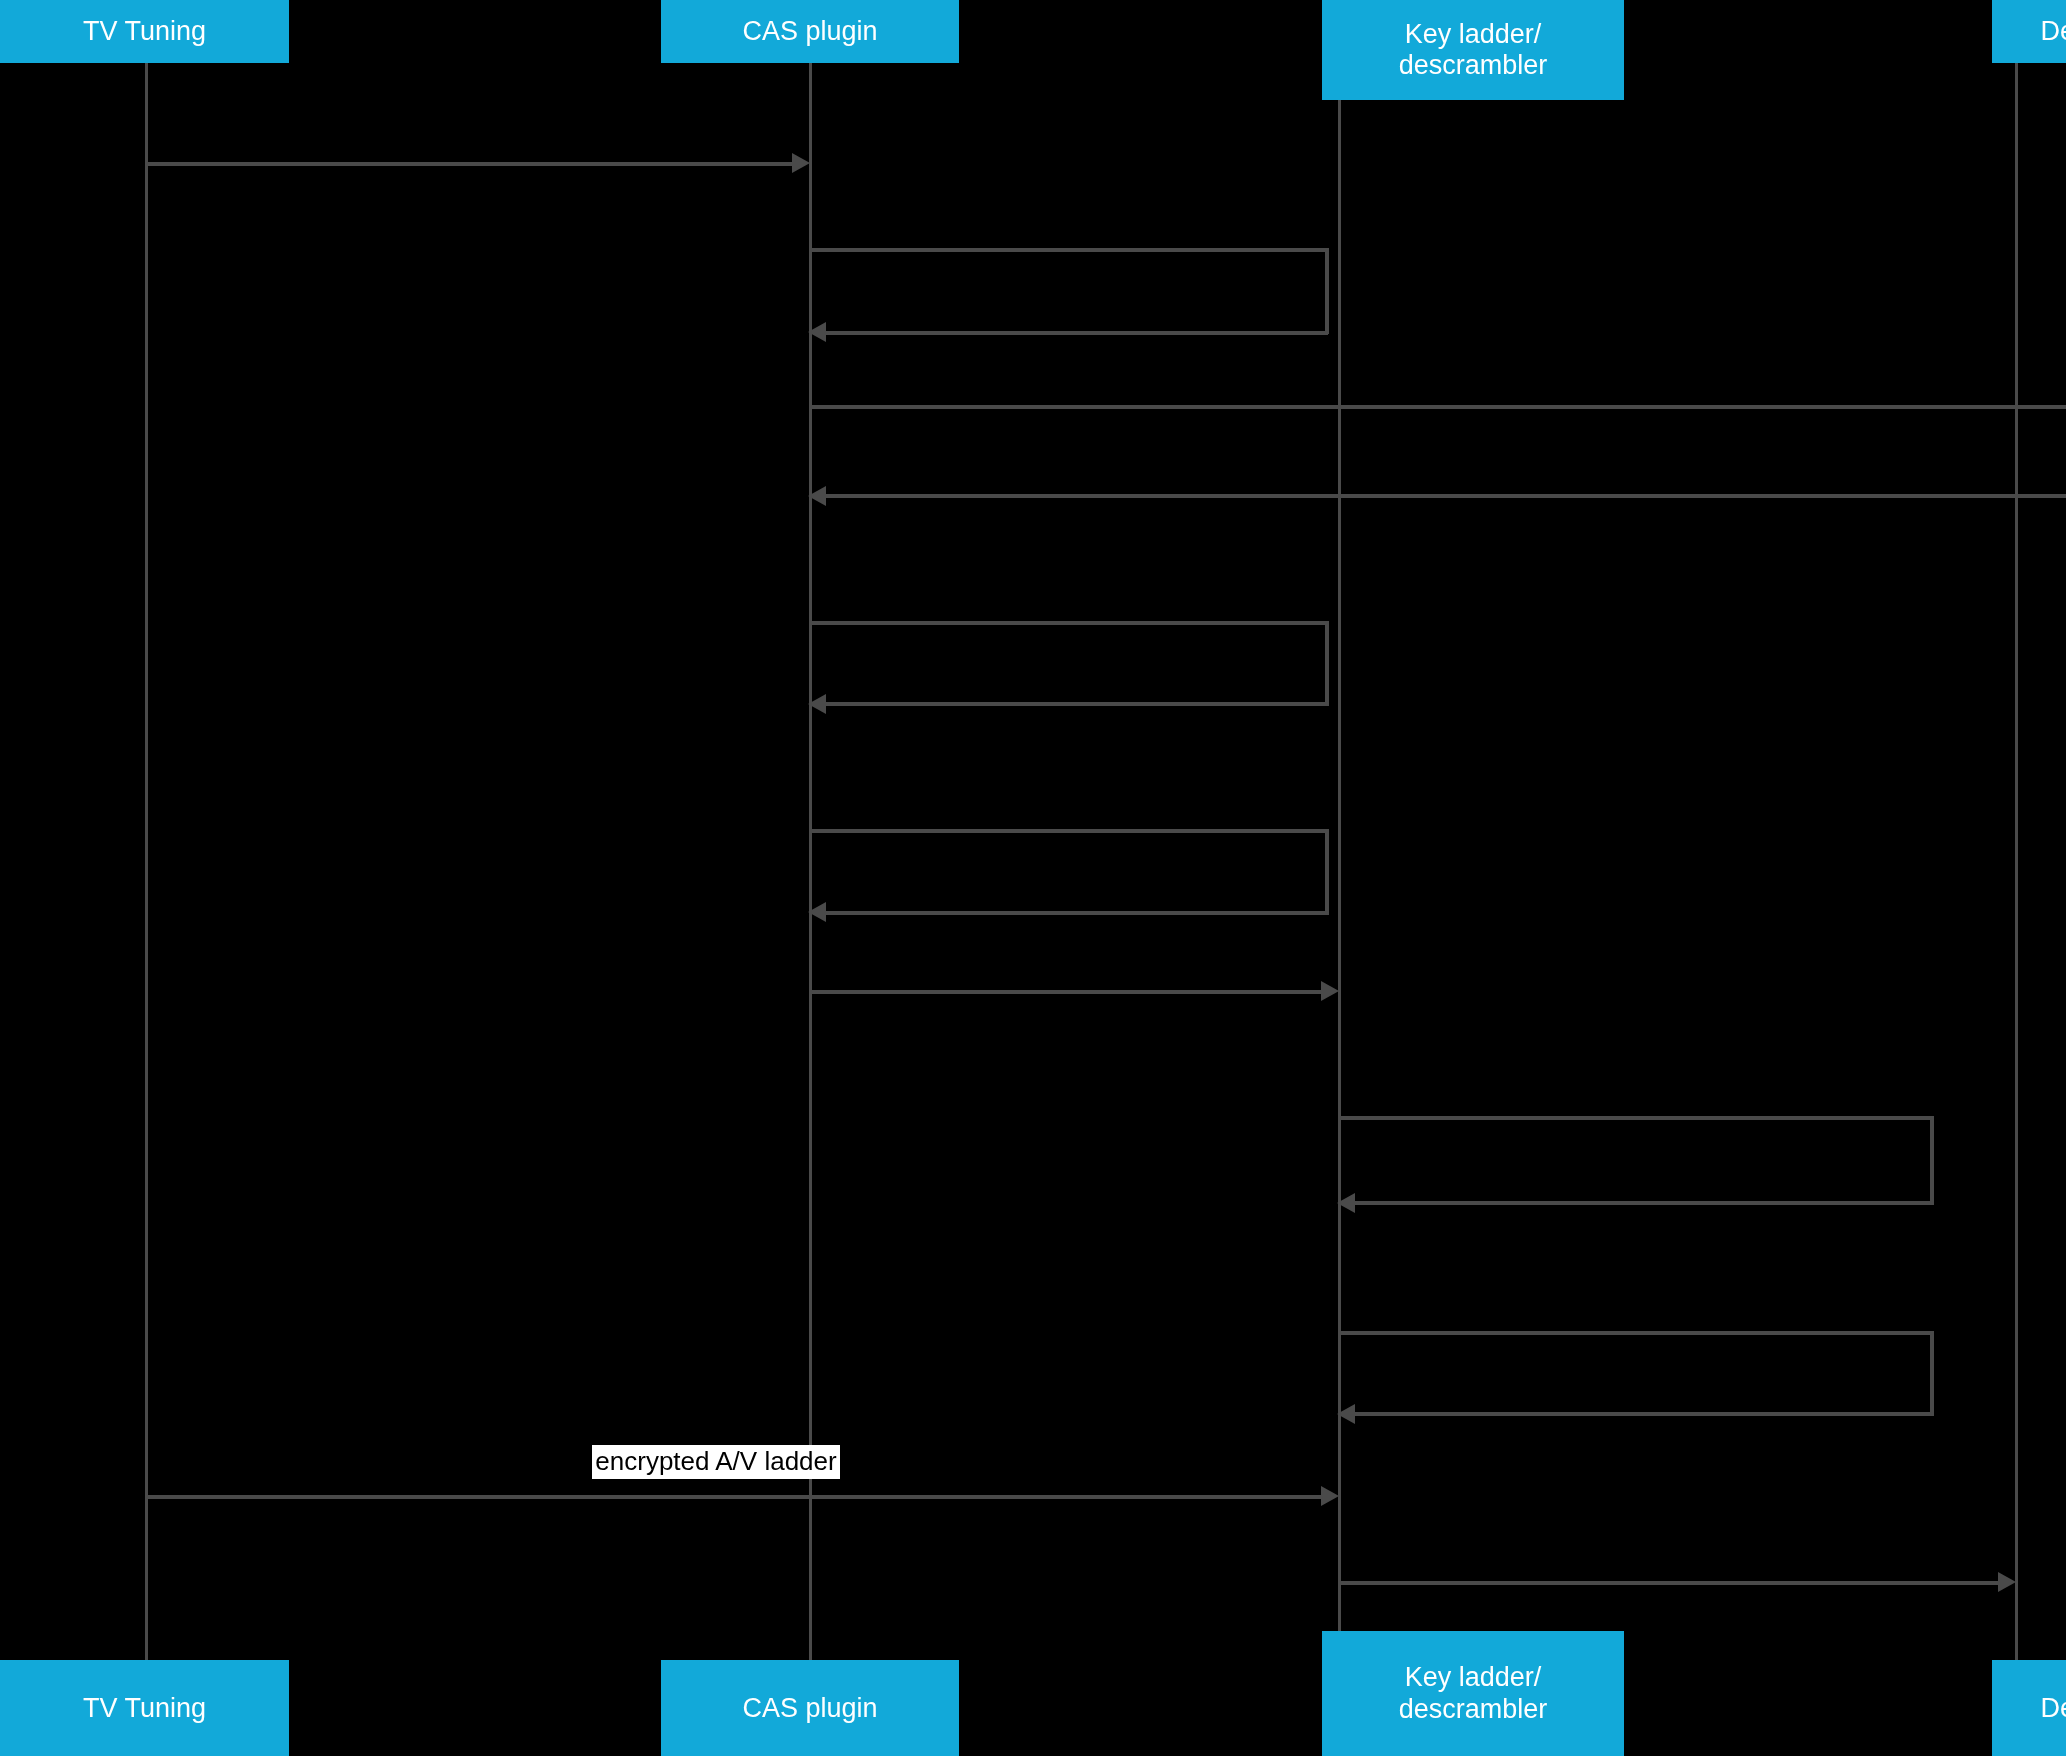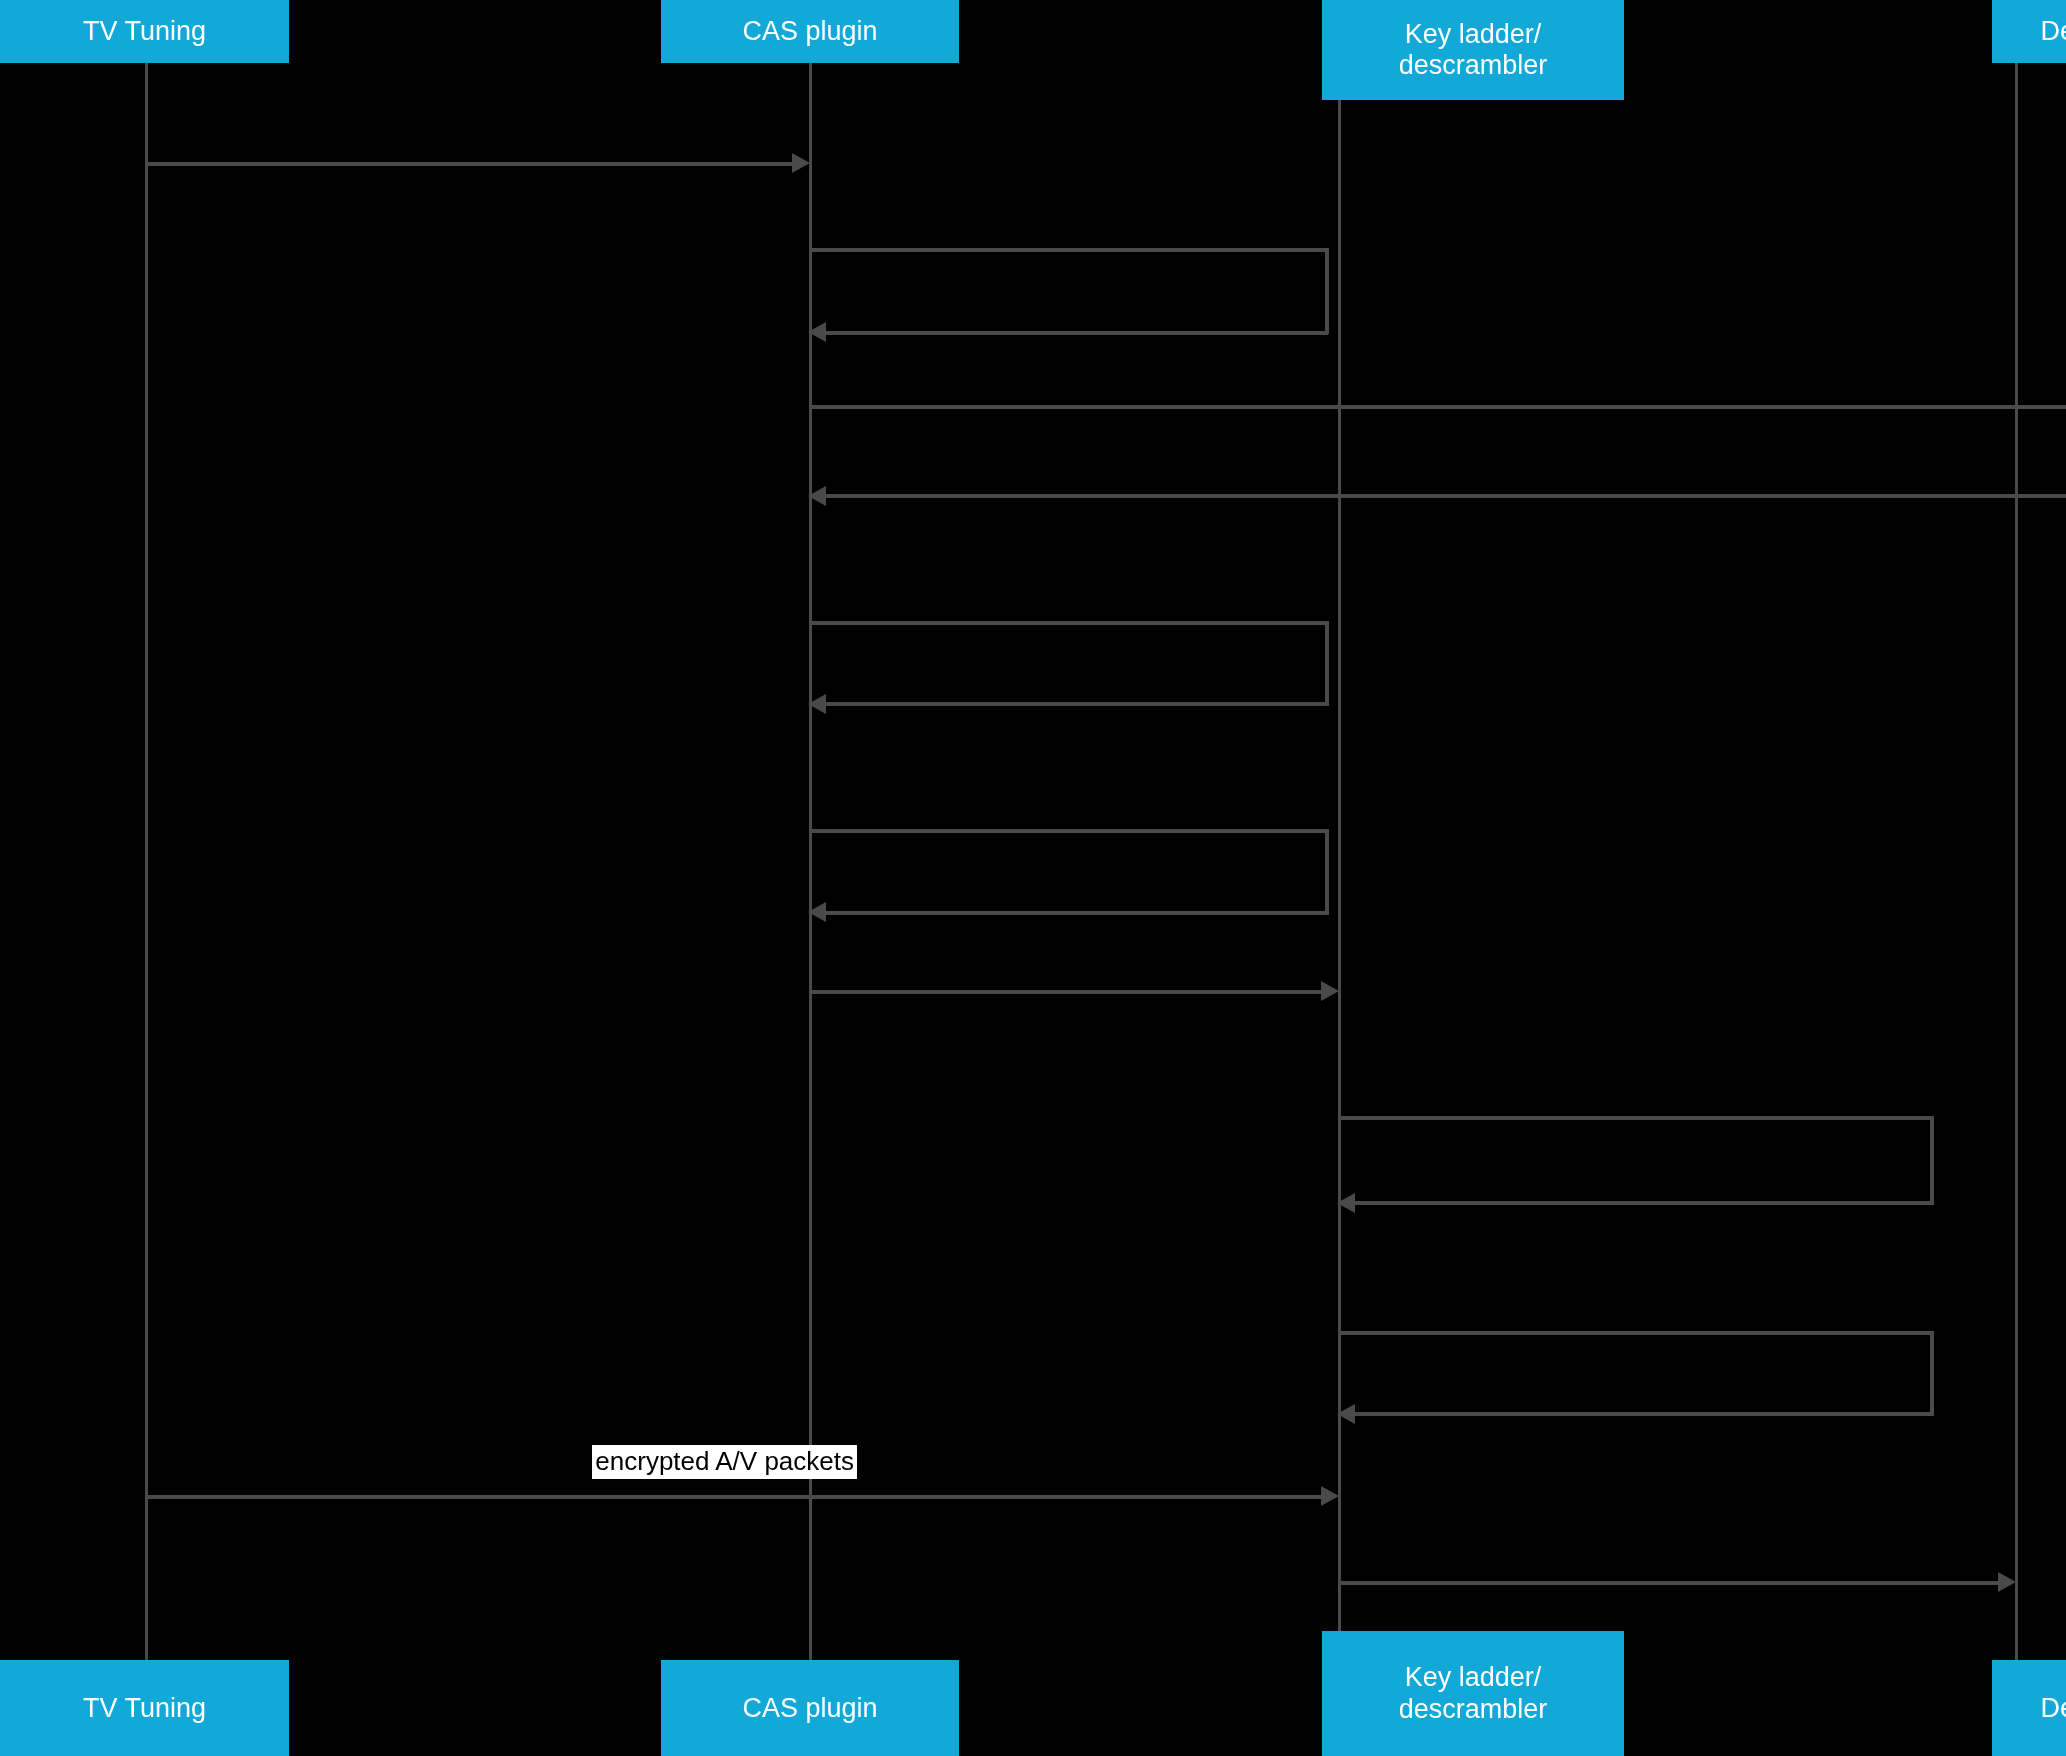--- a/index.html
+++ b/index.html
@@ -112,21 +112,21 @@
   <div class="msg-line" style="left:1355px; top:1201px; width:579px;"></div>
   <div class="arrow-head-left" style="left:1337px; top:1193px;"></div>
 
   <div class="msg-line" style="left:1339px; top:1331px; width:595px;"></div>
   <div class="self-vert" style="left:1930px; top:1331px; height:85px;"></div>
   <div class="msg-line" style="left:1355px; top:1412px; width:579px;"></div>
   <div class="arrow-head-left" style="left:1337px; top:1404px;"></div>
 
   <div class="msg-line" style="left:147px; top:1495px; width:1174px;"></div>
   <div class="arrow-head-right" style="left:1321px; top:1486px;"></div>
-  <div class="msg-label" style="left:592px; top:1445px;">encrypted A/V packets</div>
+  <div class="msg-label" style="left:592px; top:1445px;">encrypted A/V ladder</div>
 
   <div class="msg-line" style="left:1339px; top:1581px; width:660px;"></div>
   <div class="arrow-head-right" style="left:1998px; top:1572px;"></div>
 
   <div class="actor-box" style="left:0px; top:1660px; width:289px; height:97px;">TV Tuning</div>
   <div class="actor-box" style="left:661px; top:1660px; width:298px; height:97px;">CAS plugin</div>
   <div class="actor-box" style="left:1322px; top:1631px; width:302px; height:125px;">Key ladder/
 descrambler</div>
   <div class="actor-box" style="left:1992px; top:1660px; width:289px; height:97px;">Decode, display</div>
 

